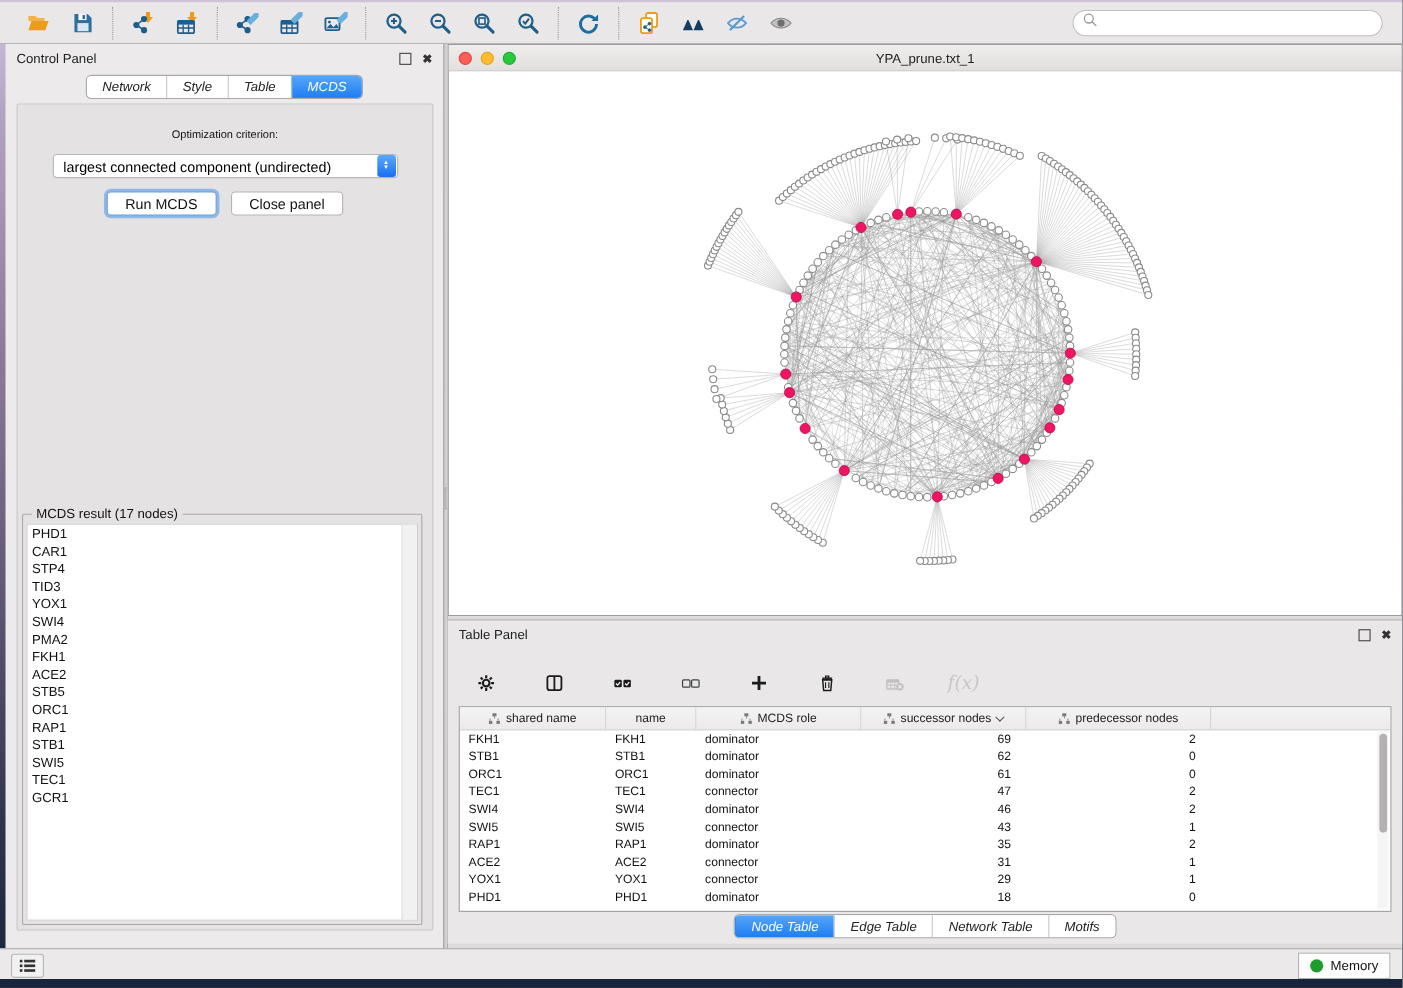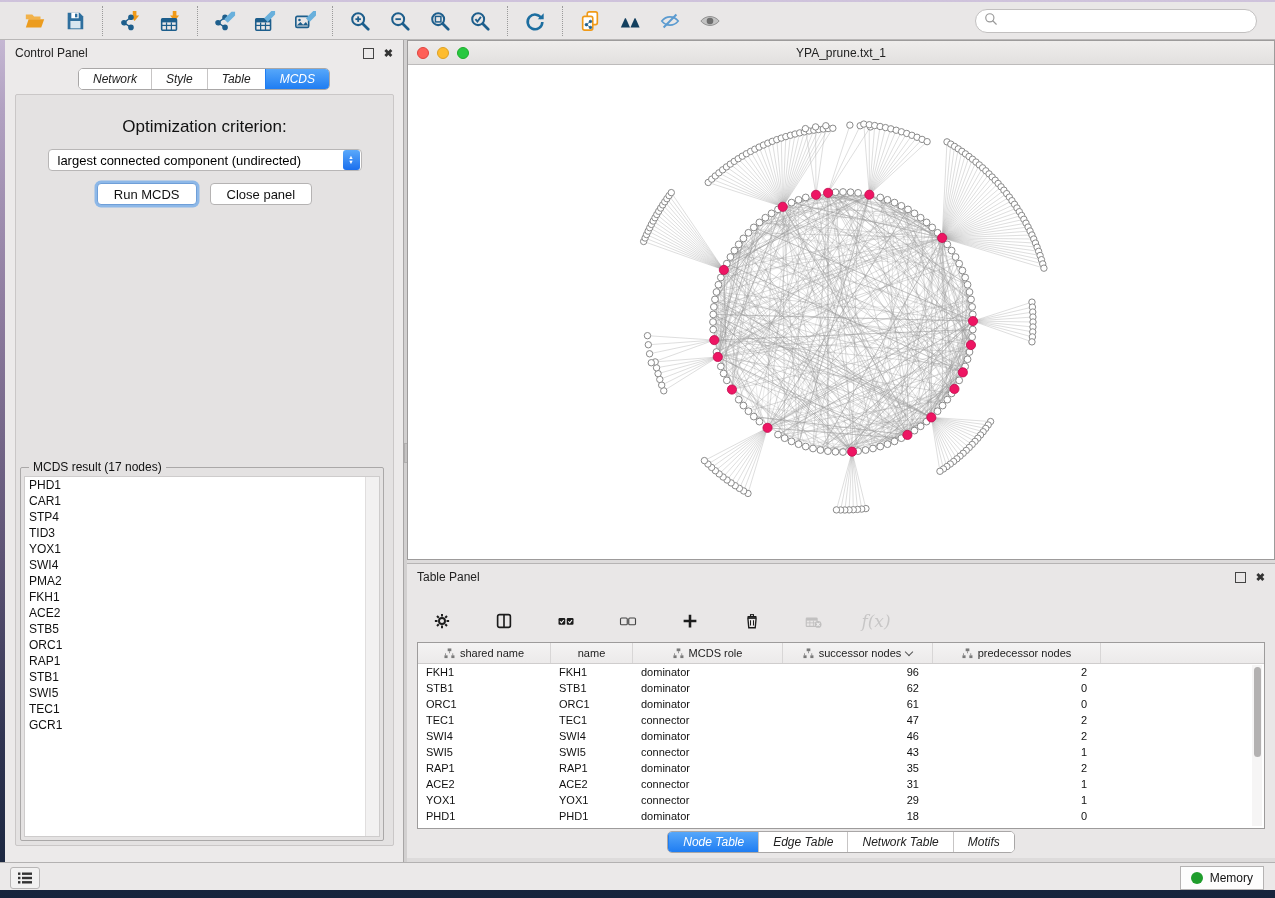--- a/index.html
+++ b/index.html
@@ -23,21 +23,21 @@
   .panel-head .spacer{flex:1;}
   .mini-ic{font-size:11px;color:#333;margin-left:10px;cursor:default;}
   .mini-sq{width:9px;height:9px;border:1.4px solid #444;display:inline-block;margin-left:10px;}
   .tabs-row{display:flex;justify-content:center;margin-top:2px;}
   .seg{display:flex;border:1px solid #a9a7a7;border-radius:5px;overflow:hidden;background:#fff;}
   .seg .tab{padding:3px 14px;font-size:12px;color:#222;background:#fff;border-left:1px solid #c7c5c5;font-style:italic;}
   .seg .tab:first-child{border-left:0;}
   .seg .tab.active{background:linear-gradient(180deg,#56a7fa 0%,#1f7df2 100%);color:#fff;border-left:1px solid #1f7df2;}
   .inner-panel{position:absolute;left:10px;right:9px;top:54px;bottom:16px;background:#e4e2e2;
     border:1px solid #cac7c7;border-radius:2px;}
-  .opt-label{text-align:center;margin-top:22px;font-size:17px;color:#111;}
+  .opt-label{text-align:center;margin-top:22px;font-size:10px;color:#111;}
   .dropdown{margin:12px auto 0 auto;width:314px;height:22px;background:#fff;border:1px solid #b8b6b6;
     border-radius:4px;display:flex;align-items:center;font-size:13px;box-sizing:border-box;}
   .dropdown .dd-text{flex:1;padding-left:9px;white-space:nowrap;}
   .dd-step{width:17px;height:20px;margin-right:1px;border-radius:3px;
     background:linear-gradient(180deg,#5aa9fb 0%,#1a6fee 100%);display:flex;flex-direction:column;
     align-items:center;justify-content:center;color:#fff;font-size:5.5px;line-height:5.5px;}
   .btn-row{display:flex;justify-content:center;gap:13px;margin-top:12px;}
   .mac-btn{height:22px;padding:0 16px;background:#fff;border:1px solid #b5b3b3;border-radius:4px;
     font-size:13px;color:#111;font-family:"Liberation Sans",sans-serif;}
   .mac-btn.focused{box-shadow:0 0 0 2.5px #8db8e8;border-color:#6f9fd8;}
@@ -1328,21 +1328,21 @@
               </svg>
               <span>predecessor nodes</span>
             </div>
             <div class="hc"></div>
           </div>
         <div class="t-body" id="t-body">
             <div class="tr">
               <div class="td">FKH1</div>
               <div class="td">FKH1</div>
               <div class="td">dominator</div>
-              <div class="td num">96</div>
+              <div class="td num">69</div>
               <div class="td num">2</div>
               <div class="td"></div>
             </div>
             <div class="tr">
               <div class="td">STB1</div>
               <div class="td">STB1</div>
               <div class="td">dominator</div>
               <div class="td num">62</div>
               <div class="td num">0</div>
               <div class="td"></div>

